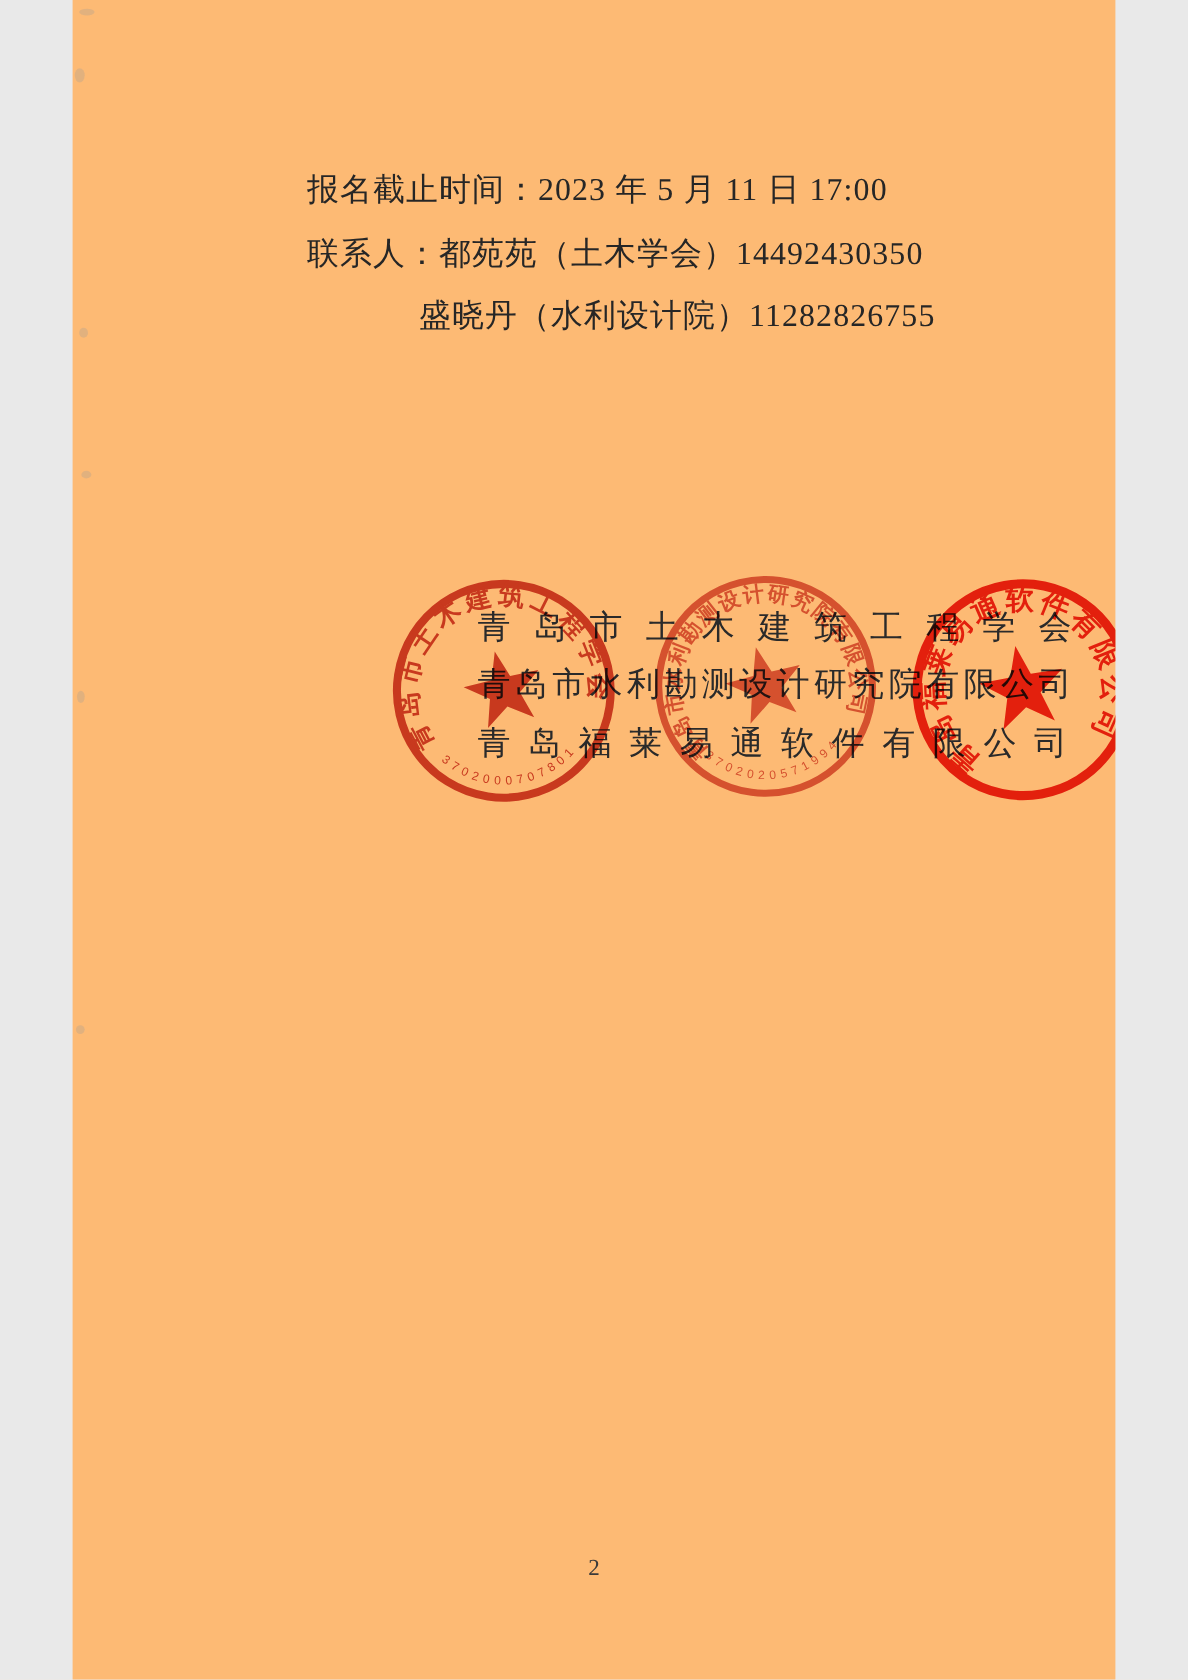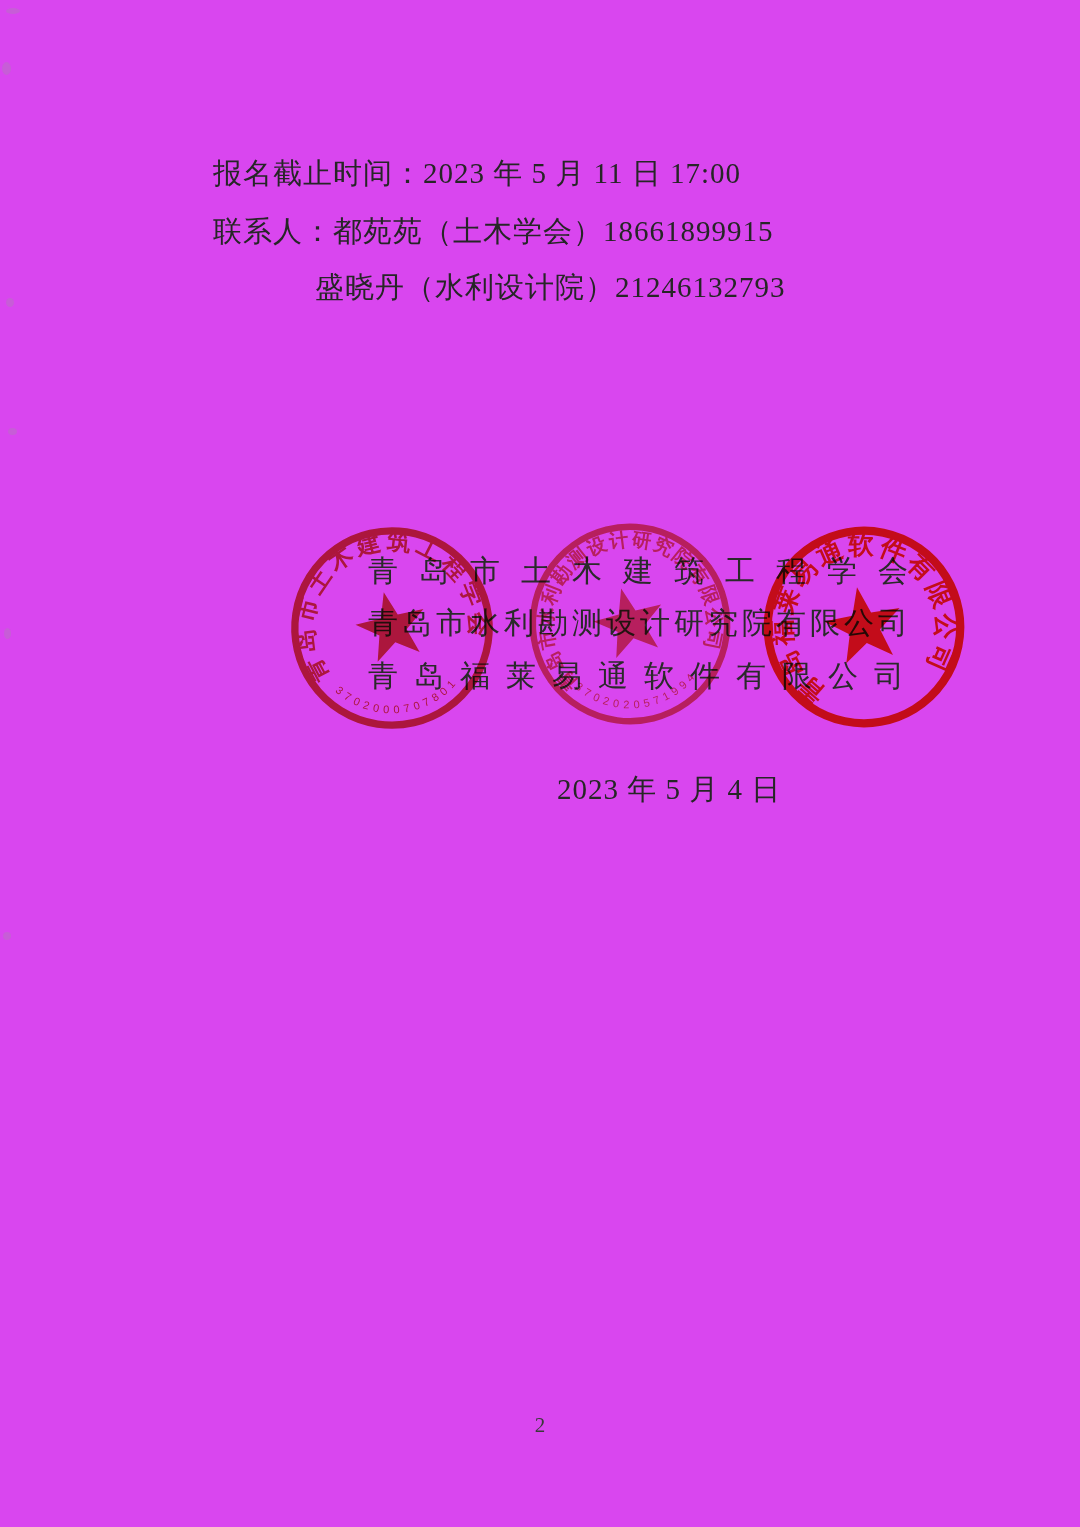--- a/index.html
+++ b/index.html
@@ -1,20 +1,20 @@
 <!DOCTYPE html>
 <html><head>
 <meta charset="utf-8">
 <style>
   html,body{margin:0;padding:0;background:#e9e9e9;}
   .page{
     position:relative;
-    width:1080px;height:1527px;
+    width:948px;height:1527px;
     margin:0 auto;
-    background:#d946ef;
+    background:#fdba74;
     overflow:hidden;
     font-family:"Liberation Serif","DejaVu Serif",serif;
     color:#222;
   }
   .txt{
     position:absolute;
     white-space:nowrap;
     font-size:29px;
     line-height:34px;
     letter-spacing:1px;
@@ -78,22 +78,22 @@
 <div class="page">
 
   <div class="spk spk1"></div>
   <div class="spk spk2"></div>
   <div class="spk spk3"></div>
   <div class="spk spk4"></div>
   <div class="spk spk5"></div>
   <div class="spk spk6"></div>
 
   <div class="txt deadline">报名截止时间：2023 年 5 月 11 日 17:00</div>
-  <div class="txt contact0">联系人：都苑苑（土木学会）18661899915</div>
-  <div class="txt contact1">盛晓丹（水利设计院）21246132793</div>
+  <div class="txt contact0">联系人：都苑苑（土木学会）14492430350</div>
+  <div class="txt contact1">盛晓丹（水利设计院）11282826755</div>
 
   <div class="sig sig0">青岛市土木建筑工程学会</div>
   <div class="sig sig1">青岛市水利勘测设计研究院有限公司</div>
   <div class="sig sig2">青岛福莱易通软件有限公司</div>
 
   <div class="seal seal1">
     <svg viewBox="0 0 240 240">
       <defs>
         <path id="s1t" d="M 42.1 156.3 A 86 86 0 1 1 197.9 156.3" fill="none"></path>
         <path id="s1c" d="M 43.8 173.4 A 93 93 0 0 0 196.2 173.4" fill="none"></path>
@@ -132,17 +132,16 @@
         <path id="s3t" d="M 68.6 181.3 A 80 80 0 1 1 171.4 181.3" fill="none"></path>
       </defs>
       <circle cx="120" cy="120" r="105" fill="none" stroke-width="9" stroke="#e52413"></circle>
       <polygon transform="translate(120 120) scale(1.1) translate(-120 -120)" points="120,80 129.4,107.06 158.04,107.64 135.22,124.94 143.52,152.36 120,136 96.48,152.36 104.78,124.94 81.96,107.64 110.6,107.06" fill="#e52413"></polygon>
       <text class="arc" fill="#e52413">
         <textPath href="#s3t">青岛福莱易通软件有限公司</textPath>
       </text>
     </svg>
   </div>
 
-  <div class="txt date-line">2023 年 5 月 4 日</div>
 
   <div class="page-number">2</div>
 
 </div>
 
 </body></html>

